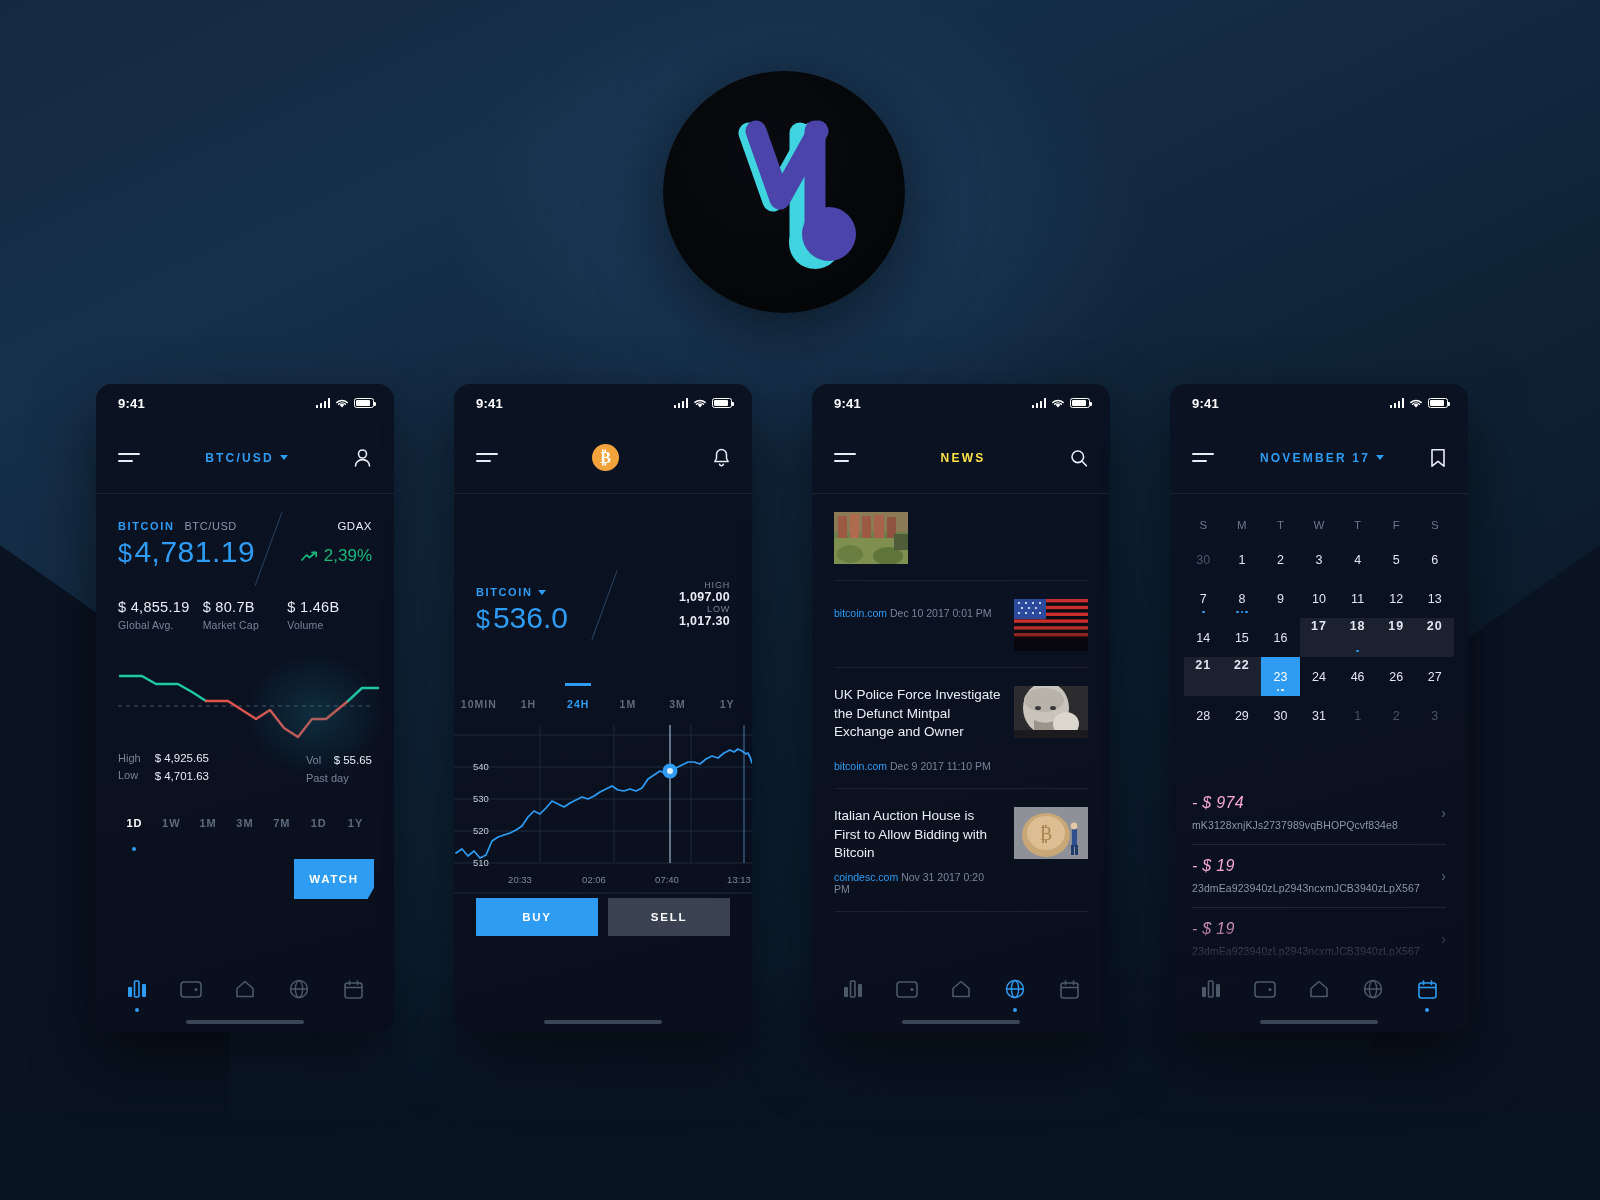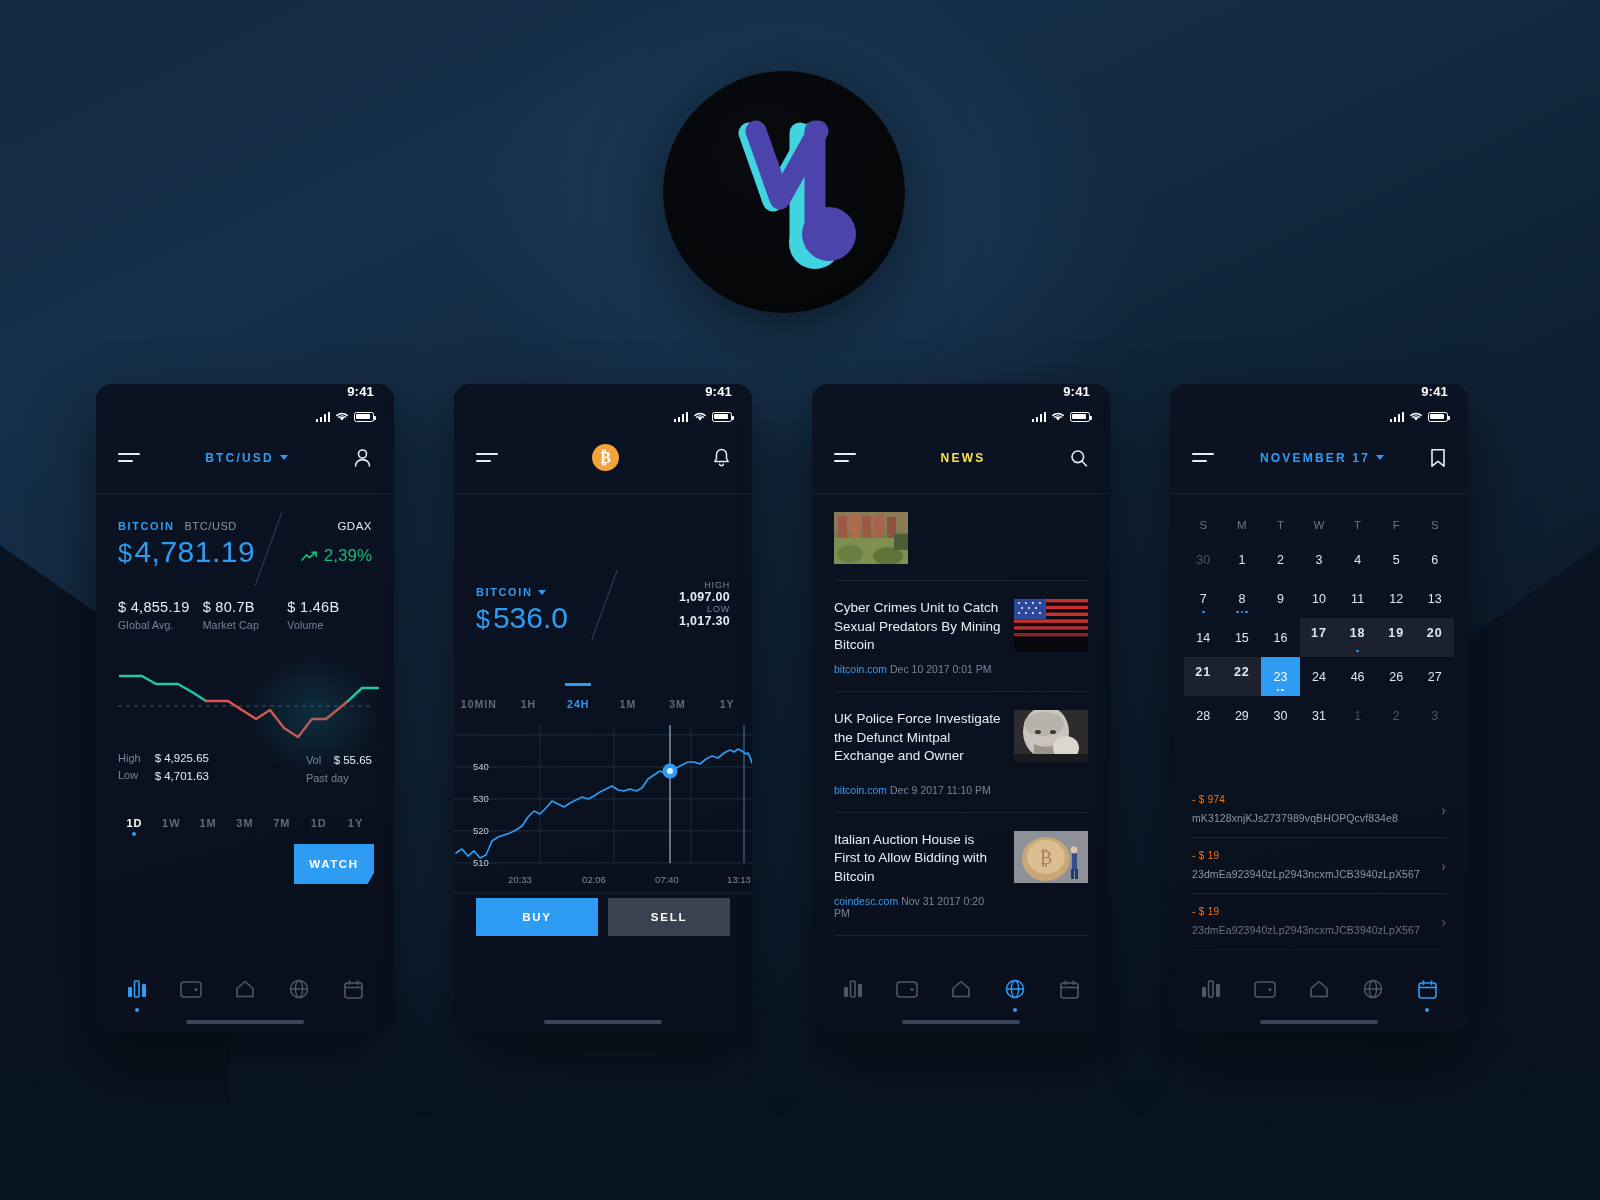--- a/index.html
+++ b/index.html
@@ -65,22 +65,22 @@
   #phone3 { left:812px; }
   #phone4 { left:1170px; }
 
   .scr-bg {
     position:absolute; inset:0;
     background:linear-gradient(165deg,#0b1322 0%,#0a1120 40%,#090f1c 100%);
   }
 
   
   .statusbar {
-    position:relative; height:38px; display:flex; align-items:flex-end;
-    justify-content:space-between; padding:0 20px 0 22px;flex-direction:column;
+    position:relative; height:38px; display:flex; align-items:center;
+    justify-content:space-between; padding:0 20px 0 22px;
   }
   .sb-time { color:#fff; font-size:13px; font-weight:700; letter-spacing:.2px; }
   .sb-icons { display:flex; align-items:center; gap:5px; }
   .sig { display:flex; align-items:flex-end; gap:1.5px; height:10px; }
   .sig i { display:block; width:2.5px; background:#fff; border-radius:.5px; }
   .sig i:nth-child(1){height:3px;} .sig i:nth-child(2){height:5px;}
   .sig i:nth-child(3){height:7.5px;} .sig i:nth-child(4){height:10px;}
   .batt { width:20px; height:10px; border:1.3px solid #fff; border-radius:2.5px; position:relative; }
   .batt::after { content:""; position:absolute; right:-3px; top:3px; width:1.6px; height:4px; background:#fff; border-radius:0 1px 1px 0; }
   .batt i { position:absolute; left:1.3px; top:1.3px; bottom:1.3px; width:14px; background:#fff; border-radius:1px; }
@@ -122,21 +122,21 @@
   .chart1 { position:relative; height:148px; overflow:hidden; }
   .chart1-glow { position:absolute; right:-20px; top:-30px; width:200px; height:180px;
     background:radial-gradient(closest-side,rgba(25,120,140,.28),transparent 70%); }
   .hl-row { position:absolute; left:22px; bottom:16px; right:22px; display:flex; justify-content:space-between; }
   .hl-left { display:flex; gap:14px; }
   .hl-k { font-size:11px; color:#77849a; line-height:1.5; }
   .hl-v { font-size:11.5px; color:#e6edf5; line-height:1.5; }
   .hl-right { text-align:left; }
 
   .ranges { display:flex; padding:14px 20px 0; gap:0; }
-  .range { flex:1; text-align:center; font-size:11px; font-weight:700; letter-spacing:1px; color:#5d6b7e; position:relative; padding-bottom:9px; cursor:pointer; }
+  .range { flex:1; text-align:center; font-size:11px; font-weight:700; letter-spacing:1px; color:#5d6b7e; position:relative; padding-bottom:24px; cursor:pointer; }
   .range.active { color:#fff; }
   .range.active::after { content:""; position:absolute; left:50%; bottom:2px; transform:translateX(-50%); width:4px;height:4px;border-radius:50%; background:#2f9cf4; }
 
   .actions { display:flex; gap:9px; padding:6px 20px 0; }
   .btn { flex:1; height:40px; display:flex; align-items:center; justify-content:center;
     font-size:11.5px; font-weight:700; letter-spacing:1.6px; color:#fff; cursor:pointer; }
   .btn-buy { background:#0fc486; }
   .btn-sell { background:#f4645c; }
   .btn-watch { background:#2f9cf4; clip-path:polygon(0 0,100% 0,100% 72%,92% 100%,0 100%); }
 
@@ -200,21 +200,21 @@
   .cal-cell.sel { background:#2f9cf4; color:#fff; }
   .dots { position:absolute; bottom:5px; display:flex; gap:2px; }
   .dots i { width:2.5px;height:2.5px;border-radius:50%;background:#2f9cf4; display:block; }
   .cal-cell.sel .dots i { background:#fff; }
   .tx-head { display:flex; align-items:center; padding:18px 22px 8px; }
   .tx-title { font-size:16px; color:#e9eef5; }
   .tx-count { font-size:15px; color:#2f9cf4; margin-left:10px; }
   .tx-search { margin-left:auto; color:#b9c4d2; }
   .txlist { padding:0 22px; }
   .txitem { padding:12px 0 13px; border-bottom:1px solid rgba(255,255,255,.09); position:relative; }
-  .tx-amt { font-size:10px; color:#f97316; letter-spacing:.3px; }
+  .tx-amt { font-size:16px; color:#f9a8d4; letter-spacing:.3px;font-style:italic; }
   .tx-hash { font-size:10.5px; color:#8a97a8; margin-top:7px; letter-spacing:.1px; }
   .tx-chev { position:absolute; right:0; top:50%; transform:translateY(-50%); color:#5d6b7e; font-size:14px; }
   .s4-fade { position:absolute; left:0; right:0; bottom:56px; height:60px;
     background:linear-gradient(180deg,rgba(9,15,28,0),#090f1c 85%); pointer-events:none; }
 </style>
 </head>
 <body>
 
 <div class="bg2"></div>
 <div class="glow"></div>
@@ -561,21 +561,20 @@
             <rect x="0" y="26" width="74" height="26" fill="#7f8f4f"></rect>
             <ellipse cx="16" cy="42" rx="13" ry="9" fill="#6b7e42"></ellipse>
             <ellipse cx="54" cy="44" rx="15" ry="9" fill="#5f7439"></ellipse>
             <rect x="60" y="22" width="14" height="16" fill="#4e5c3a"></rect>
           </svg>
       </div>
     </div>
 
     <div class="newsitem">
       <div class="ni-txt">
-        <div class="ni-title">Cyber Crimes Unit to Catch Sexual Predators By Mining Bitcoin</div>
         <div class="ni-meta">
           <span class="ni-src">bitcoin.com</span>
           <span class="ni-date">Dec 10 2017 0:01 PM</span>
         </div>
       </div>
       <div class="ni-thumb">
         <svg width="74" height="52" viewBox="0 0 74 52">
             <rect width="74" height="52" fill="#0a0a12"></rect>
             <g>
               <rect y="0" width="74" height="3.4" fill="#c9302c"></rect>

